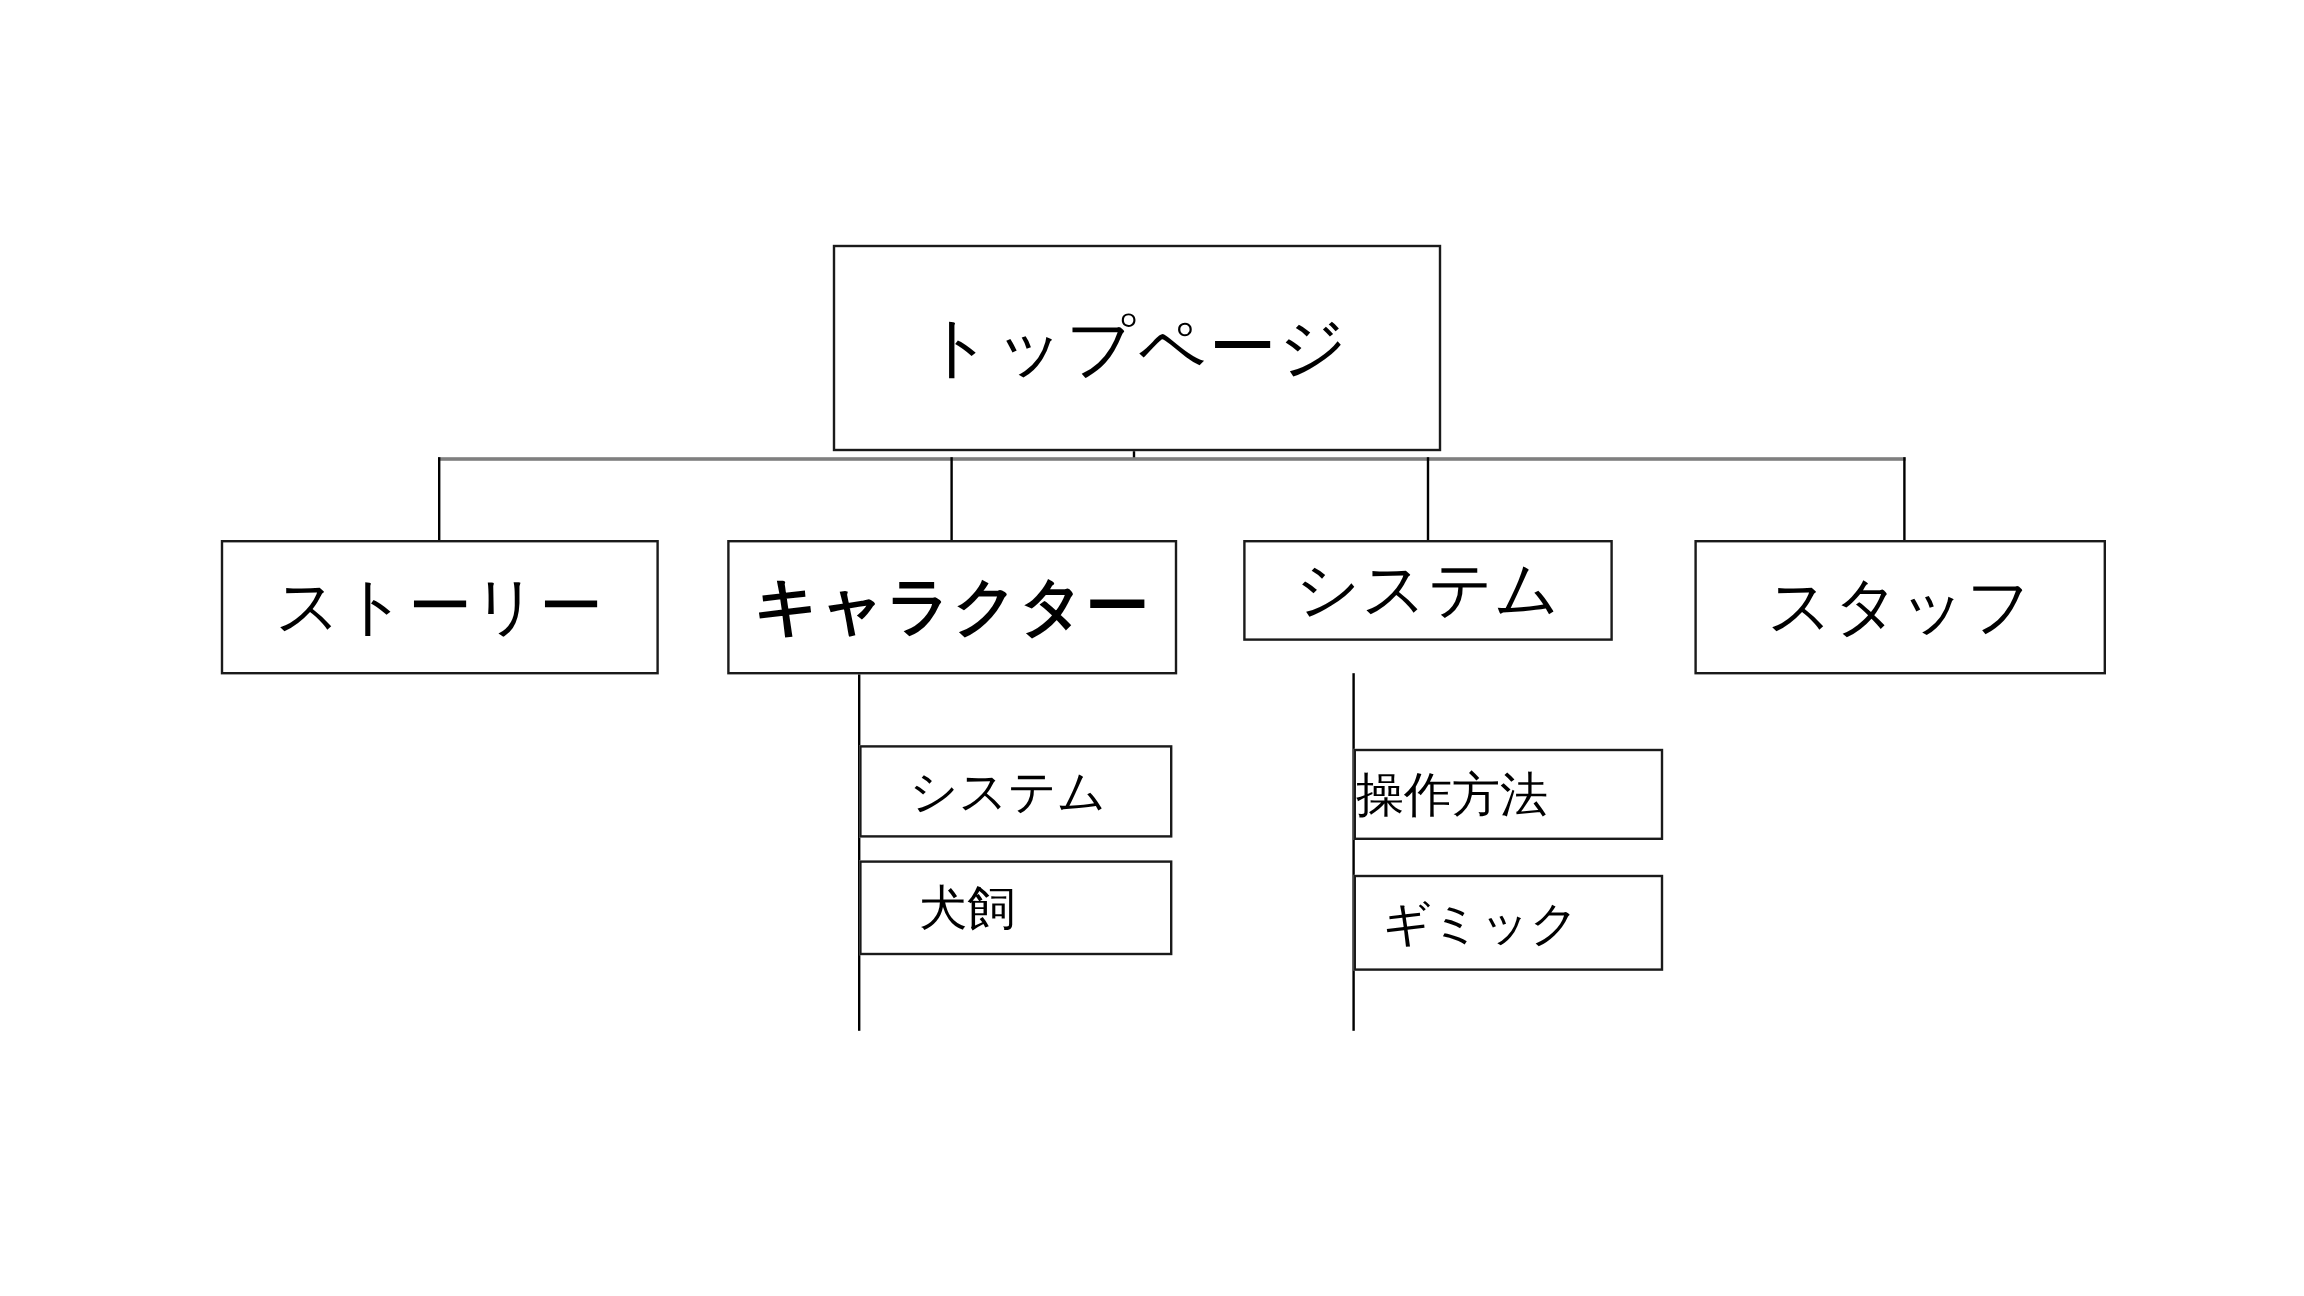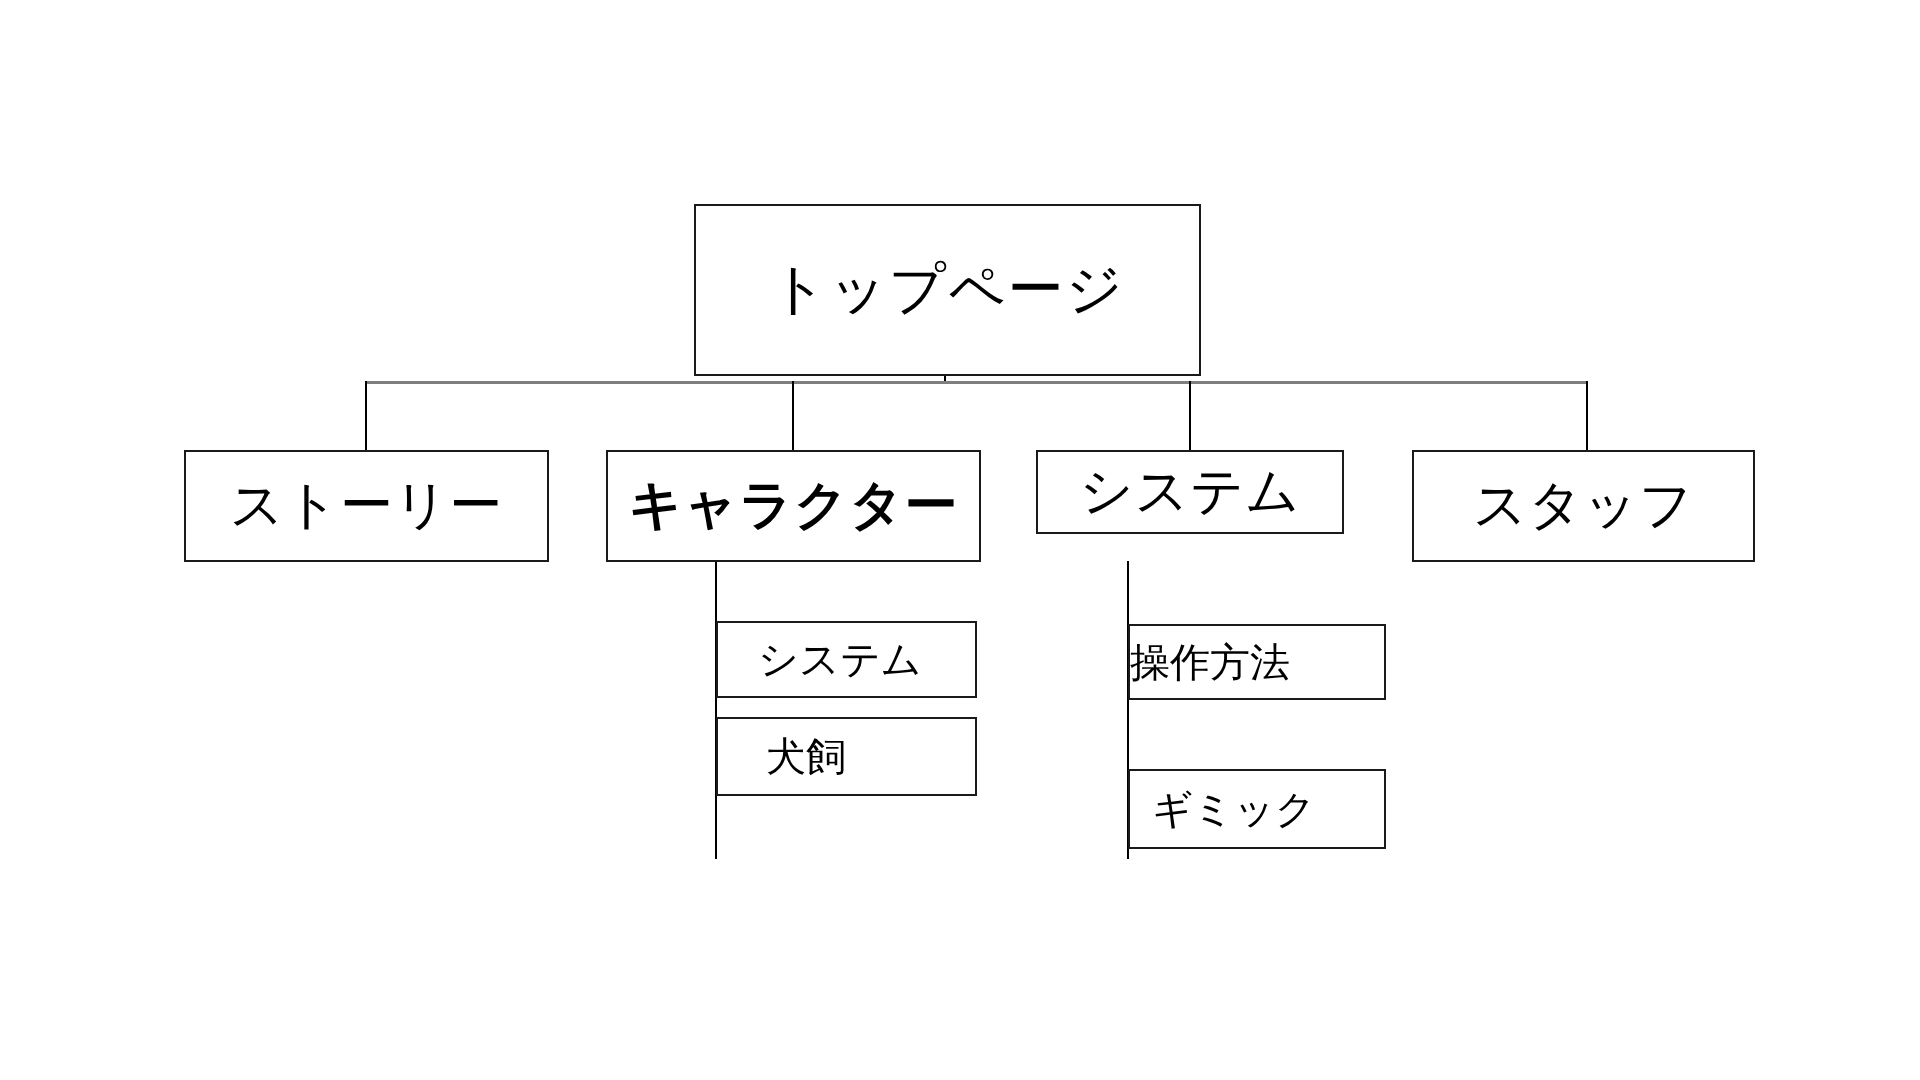--- a/index.html
+++ b/index.html
@@ -37,21 +37,21 @@
     justify-content: flex-start;
   }
   #node-top       { left: 694px;  top: 204px; width: 507px; height: 172px; }
   #node-story     { left: 184px;  top: 450px; width: 365px; height: 112px; }
   #node-character { left: 606px;  top: 450px; width: 375px; height: 112px; font-weight: bold; }
   #node-system    { left: 1036px; top: 450px; width: 308px; height: 84px; }
   #node-staff     { left: 1412px; top: 450px; width: 343px; height: 112px; }
   #node-usapyon   { left: 716px;  top: 621px; width: 261px; height: 77px;  padding-left: 40px; }
   #node-inukai    { left: 716px;  top: 717px; width: 261px; height: 79px;  padding-left: 48px; }
   #node-controls  { left: 1128px; top: 624px; width: 258px; height: 76px;  }
-  #node-gimmick   { left: 1128px; top: 769px; width: 258px; height: 80px;  padding-left: 22px; text-align: right; }
+  #node-gimmick   { left: 1128px; top: 729px; width: 258px; height: 80px;  padding-left: 22px; text-align: right; }
   
   .line {
     position: absolute;
     background: #000000;
   }
   .line.bar { background: #7f7f7f; }
   #conn-top-stem    { left: 944px;  top: 356px; width: 2px;    height: 27px; }
   #conn-bus         { left: 365px;  top: 381px; width: 1223px; height: 3px;  }
   #conn-drop-story     { left: 365px;  top: 381px; width: 2px; height: 69px; }
   #conn-drop-character { left: 792px;  top: 381px; width: 2px; height: 69px; }

